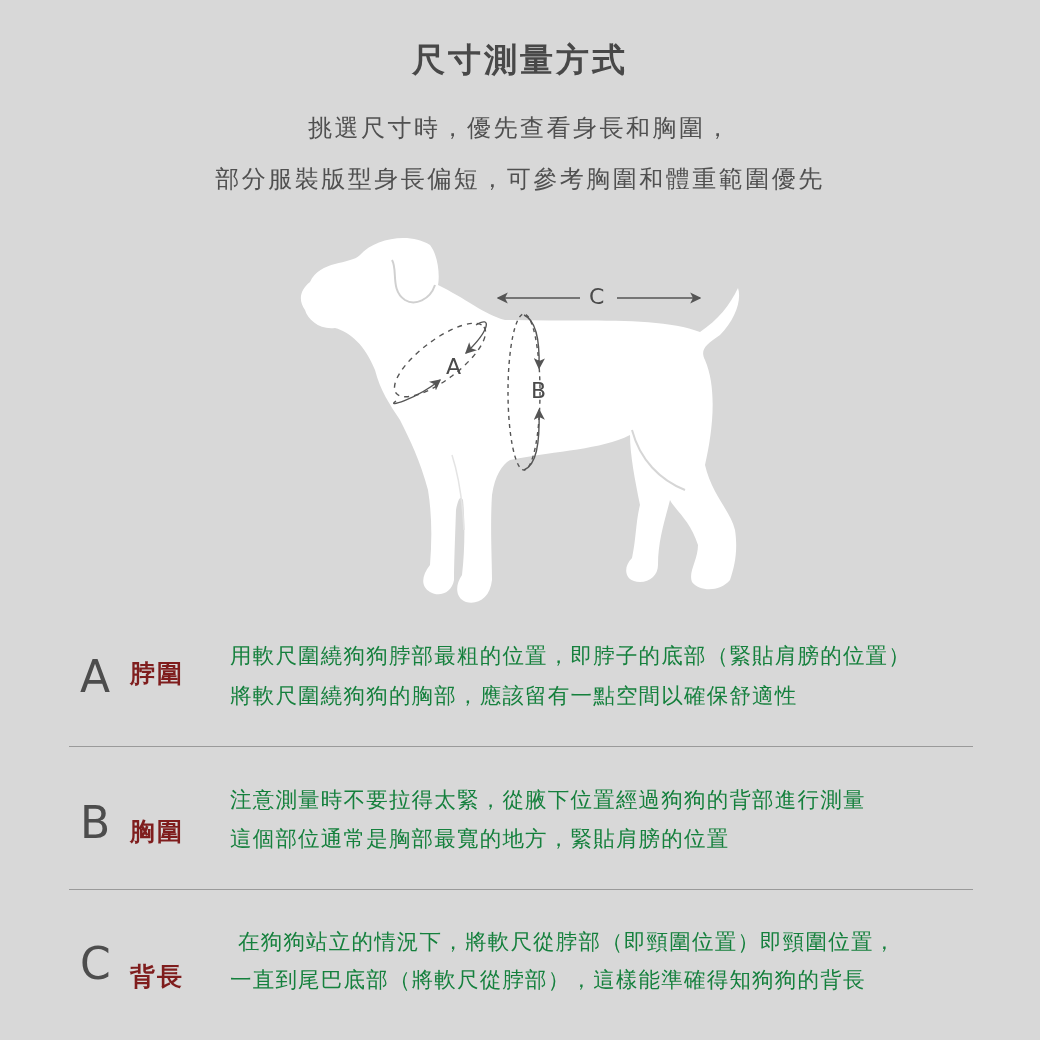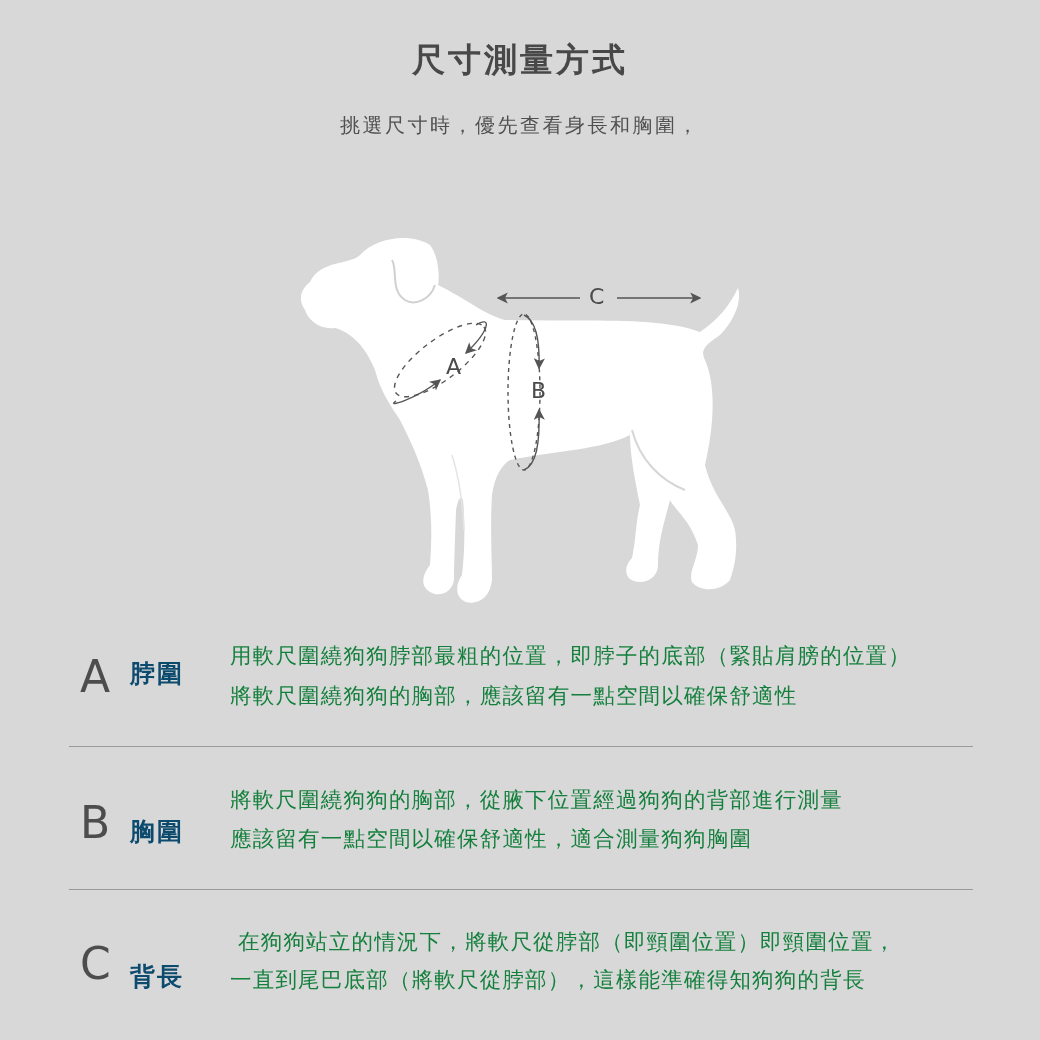--- a/index.html
+++ b/index.html
@@ -10,55 +10,56 @@
       color: #505050;
     }
     .page { position: relative; width: 1040px; height: 1036px; }
     .title {
       position: absolute; top: 38px; left: 0; width: 1040px;
       text-align: center; font-size: 33px; font-weight: bold;
       letter-spacing: 3px; color: #484848;
     }
     .subtitle {
       position: absolute; left: 0; width: 1040px; text-align: center;
-      font-size: 20px; letter-spacing: 2.5px; color: #505050;
+      font-size: 24px; letter-spacing: 2.5px; color: #505050;
     }
     .subtitle.l1 { top: 112px; }
     .subtitle.l2 { top: 163px; }
     .diagram { position: absolute; left: 280px; top: 220px; width: 480px; height: 400px; }
     .diagram svg { width: 480px; height: 400px; display: block; }
     .diag-label {
       position: absolute; font-size: 22px; color: #4a4a4a;
       font-family: "DejaVu Sans", sans-serif;
     }
     .row { position: absolute; left: 0; width: 1040px; }
     .row .letter {
       position: absolute; left: 80px; font-size: 44px; font-weight: normal;
       color: #4d4d4d; font-family: "DejaVu Sans", sans-serif; line-height: 1;
     }
     .row .name {
       position: absolute; left: 130px; font-size: 25px; font-weight: bold;
-      letter-spacing: 2px; color: #0c4a6e; line-height: 1;
+      letter-spacing: 2px; color: #7f1d1d; line-height: 1;
     }
     .row .desc {
       position: absolute; font-size: 21.5px; letter-spacing: 1.2px;
       color: #15803d; line-height: 1; white-space: nowrap;
     }
     .divider {
       position: absolute; left: 69px; width: 904px; height: 1px;
       background: #9a9a9a;
     }
   </style>
 </head>
 <body>
 
 <div class="page">
 
   <div class="title">尺寸測量方式</div>
   <div class="subtitle l1">挑選尺寸時，優先查看身長和胸圍，</div>
+  <div class="subtitle l2">部分服裝版型身長偏短，可參考胸圍和體重範圍優先</div>
 
   <div class="diagram">
     <svg viewBox="0 0 480 400">
       <defs>
         <marker id="arr" markerWidth="8" markerHeight="8" refX="7" refY="4" orient="auto">
           <path d="M0,0 L8,4 L0,8 L2,4 Z" fill="#555"></path>
         </marker>
       </defs>
 
       <path fill="#ffffff" d="
@@ -125,22 +126,22 @@
     <span class="letter" style="top:15px;">A</span>
     <span class="name" style="top:21px;">脖圍</span>
     <span class="desc" style="left:230px; top:5px;">用軟尺圍繞狗狗脖部最粗的位置，即脖子的底部（緊貼肩膀的位置）</span>
     <span class="desc" style="left:230px; top:45px;">將軟尺圍繞狗狗的胸部，應該留有一點空間以確保舒適性</span>
   </div>
   <div class="divider" style="top:746px;"></div>
 
   <div class="row" style="top:786px;">
     <span class="letter" style="top:15px;">B</span>
     <span class="name" style="top:21px;margin-top:12px;">胸圍</span>
-    <span class="desc" style="left:230px; top:3px;">將軟尺圍繞狗狗的胸部，從腋下位置經過狗狗的背部進行測量</span>
-    <span class="desc" style="left:230px; top:42px;">應該留有一點空間以確保舒適性，適合測量狗狗胸圍</span>
+    <span class="desc" style="left:230px; top:3px;">注意測量時不要拉得太緊，從腋下位置經過狗狗的背部進行測量</span>
+    <span class="desc" style="left:230px; top:42px;">這個部位通常是胸部最寬的地方，緊貼肩膀的位置</span>
   </div>
   <div class="divider" style="top:889px;"></div>
 
   <div class="row" style="top:928px;">
     <span class="letter" style="top:14px;">C</span>
     <span class="name" style="top:36px;">背長</span>
     <span class="desc" style="left:238px; top:3px;">在狗狗站立的情況下，將軟尺從脖部（即頸圍位置）即頸圍位置，</span>
     <span class="desc" style="left:230px; top:41px;">一直到尾巴底部（將軟尺從脖部），這樣能準確得知狗狗的背長</span>
   </div>
 

